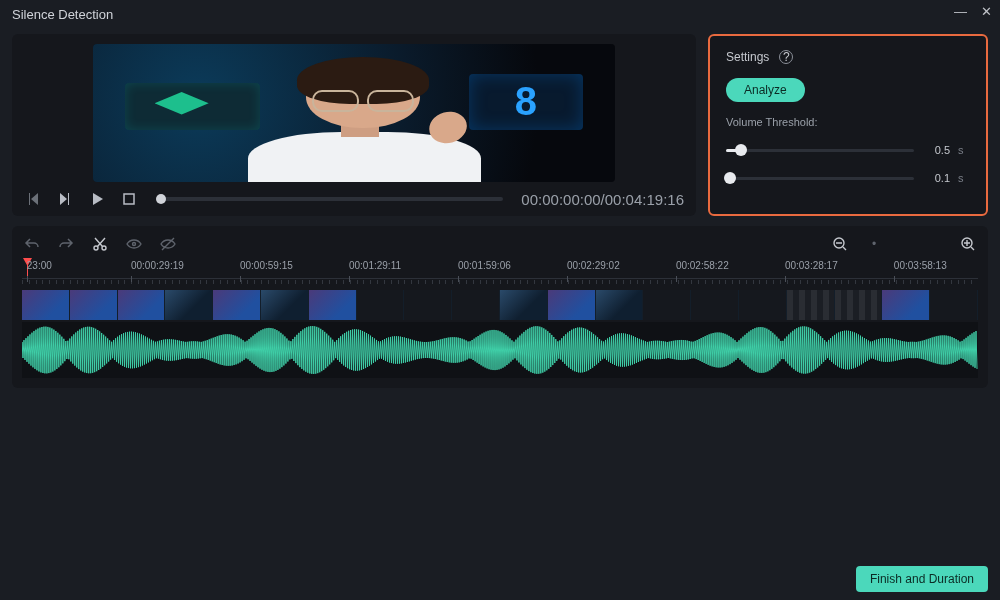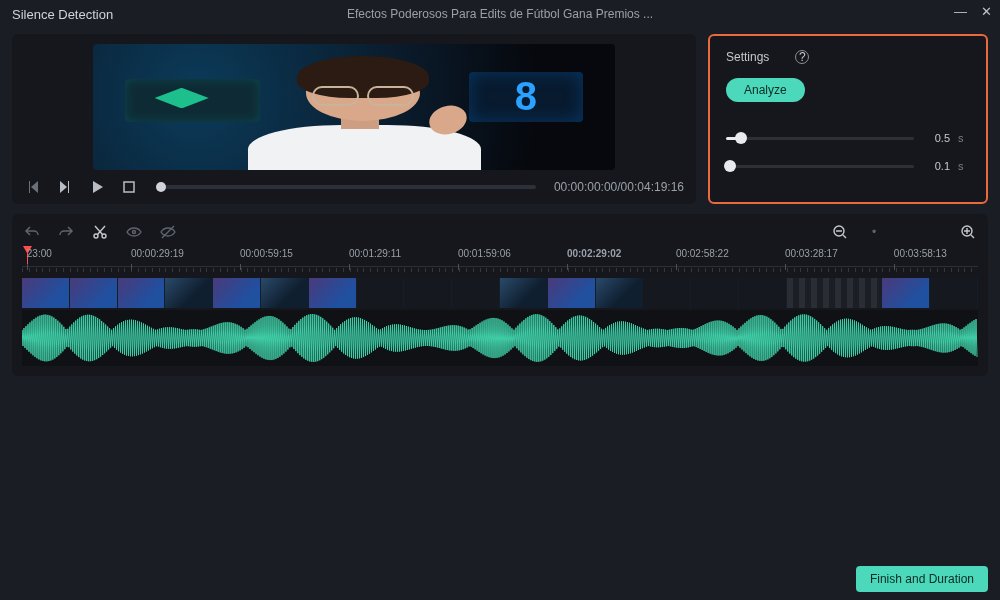--- a/index.html
+++ b/index.html
@@ -60,30 +60,30 @@
   .vf-glasses { position:absolute; top:22%; left:14%; width:70%; height:16%; }
   .vf-glasses::before,.vf-glasses::after { content:""; position:absolute; top:0; width:42%; height:100%; border:2px solid #c9b49b; border-radius:10px; }
   .vf-glasses::before{ left:0; } .vf-glasses::after{ right:0; }
   .vf-hand { position:absolute; right:-20%; top:42%; width:26%; height:28%; background:#d9a88a; border-radius:50%; transform:rotate(-15deg);}
   .play-controls { display:flex; align-items:center; gap:14px; padding:8px 4px 0 4px; }
   .pc-btn { width:18px; height:18px; display:flex; align-items:center; justify-content:center; color:#6b7078; }
   .pc-btn svg { width:16px; height:16px; }
   .pc-btn.active { color:#b8bcc4; }
   .scrub { flex:1; height:4px; background:#2c3038; border-radius:2px; position:relative; margin:0 4px; }
   .scrub-handle { position:absolute; left:0; top:-3px; width:10px; height:10px; border-radius:50%; background:#d0d3d9; }
-  .timecode { color:#9aa0a9; font-size:12px; }
+  .timecode { color:#9aa0a9; font-size:15px; }
 
   .settings-panel {
     width: 280px;
     border: 2px solid #e96a3f;
     border-radius: 6px;
     background: #15171c;
     padding: 14px 16px;
   }
-  .sp-head { display:flex; align-items:flex-end; gap:26px; margin-bottom:14px; }
+  .sp-head { display:flex; align-items:flex-end; gap:10px; margin-bottom:14px; }
   .sp-head span { color:#c5c8ce; font-size:12px; }
   .help-icon { width:14px; height:14px; border:1px solid #8a8f98; border-radius:50%; font-size:9px; display:flex; align-items:center; justify-content:center; color:#8a8f98; }
   .analyze-btn { background:#4bd8bb; color:#0b2b24; border:none; border-radius:12px; padding:5px 18px; font-size:12px; cursor:pointer; margin-bottom:14px; }
   .param { margin-bottom:16px; }
   .param-label { font-size:11px; color:#9aa0a9; margin-bottom:10px; }
   .param-row { display:flex; align-items:center; gap:8px; }
   .slider-track { flex:1; height:3px; background:#2c3038; border-radius:2px; position:relative; }
   .slider-fill { position:absolute; left:0; top:0; bottom:0; background:#e8eaee; border-radius:2px; }
   .slider-knob { position:absolute; top:-5px; width:12px; height:12px; border-radius:50%; background:#e8eaee; }
   .param-val { width:28px; text-align:right; color:#c5c8ce; font-size:11px; }
@@ -119,21 +119,20 @@
   .wave svg { position:absolute; inset:0; width:100%; height:100%; }
 
   .footer { position:absolute; right:12px; bottom:8px; }
   .finish-btn { background:#4bd8bb; color:#0b2b24; border:none; border-radius:4px; padding:6px 14px; font-size:12px; cursor:pointer; }
 </style>
 </head>
 <body>
 
 <div class="titlebar">
   <span class="title">Silence Detection</span>
-  <span class="subtitle">Efectos Poderosos Para Edits de Fútbol   Gana Premios ...</span>
   <div class="win-controls">
     <span>—</span>
     <span>✕</span>
   </div>
 </div>
 
 <div class="upper">
   <div class="preview-area">
     <div class="video-frame">
       <div class="vf-bg"></div>
@@ -177,20 +176,21 @@
   </div>
 
   <div class="settings-panel">
     <div class="sp-head">
       <span>Settings</span>
       <span class="help-icon">?</span>
     </div>
     <button class="analyze-btn">Analyze</button>
 
     <div class="param">
+      <div class="param-label">Volume Threshold:</div>
     </div>
 
     <div class="param">
       <div class="param-row">
         <div class="slider-track">
           <div class="slider-fill" style="width:8%"></div>
           <div class="slider-knob" style="left:calc(8% - 6px)"></div>
         </div>
         <span class="param-val">0.5</span>
         <span class="param-unit">s</span>
@@ -400,21 +400,21 @@
         <div class="subtick" style="left: 97.8571%;"></div>
         <div class="subtick" style="left: 98.5714%;"></div>
         <div class="subtick" style="left: 99.2857%;"></div>
       </div>
     <div id="ticks">
         <div class="tick" style="left: 0.5%;">23:00</div>
         <div class="tick" style="left: 11.4%;">00:00:29:19</div>
         <div class="tick" style="left: 22.8%;">00:00:59:15</div>
         <div class="tick" style="left: 34.2%;">00:01:29:11</div>
         <div class="tick" style="left: 45.6%;">00:01:59:06</div>
-        <div class="tick" style="left: 57%; font-weight: bold;">00:02:29:02</div>
+        <div class="tick" style="left: 57%;">00:02:29:02</div>
         <div class="tick" style="left: 68.4%;">00:02:58:22</div>
         <div class="tick" style="left: 79.8%;">00:03:28:17</div>
         <div class="tick" style="left: 91.2%;">00:03:58:13</div>
       </div>
   </div>
 
   <div class="thumbs">
     <div class="thumb bright"></div>
     <div class="thumb bright"></div>
     <div class="thumb bright"></div>

